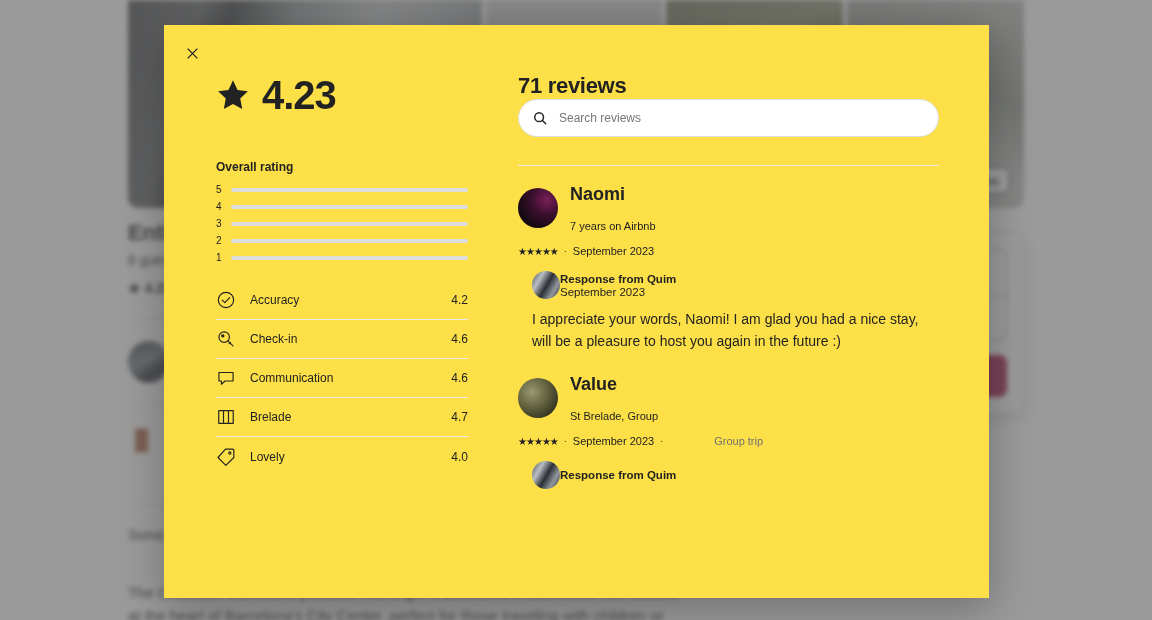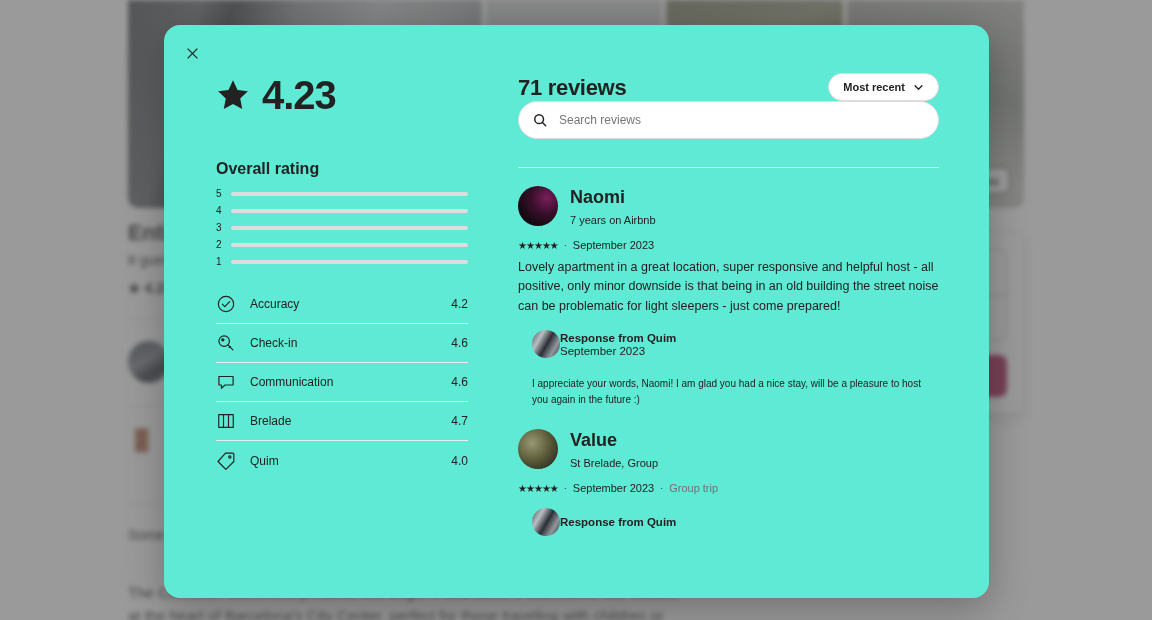--- a/index.html
+++ b/index.html
@@ -96,22 +96,22 @@
   #scrim {
     position: absolute; inset: 0;
     background: rgba(92,92,92,0.62);
   }
 
   
   #modal {
     position: absolute;
     left: 164px; top: 25px;
     width: 825px; height: 573px;
-    background: #5eead4;
-    border-radius: 16px;
+    background: #fde047;
+    border-radius: 0;
     box-shadow: 0 10px 40px rgba(0,0,0,0.28);
     overflow: hidden;
   }
   #close-btn {
     position: absolute; left: 12px; top: 12px;
     width: 32px; height: 32px; border-radius: 50%;
     border: none; background: transparent; cursor: pointer;
     display: flex; align-items: center; justify-content: center;
     color: #222;
   }
@@ -120,21 +120,21 @@
 
   
   .left-col {
     width: 340px; flex: 0 0 340px;
     padding: 10px 36px 0 52px;
   }
   .score-row { display: flex; align-items: center; gap: 12px; }
   .score-star { width: 34px; height: 34px; color: #222; }
   .score-num { font-size: 40px; font-weight: bold; letter-spacing: -1px; color: #222; line-height: 1; }
 
-  .overall-label { font-size: 16px; font-weight: bold; color: #222; margin-top: 45px; margin-bottom: 10px; }
+  .overall-label { font-size: 12px; font-weight: bold; color: #222; margin-top: 45px; margin-bottom: 10px; }
 
   .hist { display: flex; flex-direction: column; gap: 6px; }
   .hist-row { display: flex; align-items: center; gap: 8px; }
   .hist-num { font-size: 10px; color: #222; width: 7px; text-align: left; }
   .hist-track { flex: 1; height: 4px; border-radius: 2px; background: #dddddd; overflow: hidden; }
   .hist-fill { height: 100%; border-radius: 2px; background: #222222; }
 
   .cats { margin-top: 18px; }
   .cat-row {
     display: flex; align-items: center; gap: 14px;
@@ -190,33 +190,33 @@
   .avatar.jack {
     background:
       radial-gradient(circle at 35% 35%, #9a9873 0%, #5f5f3d 45%, #2b2a1c 85%),
       linear-gradient(140deg,#777550,#3a3a26);
   }
   .avatar.quim {
     background:
       linear-gradient(120deg,#4a4f56 0%, #b9bec3 28%, #2c3036 52%, #8f969c 75%, #30343a 100%);
   }
   .rev-name { font-size: 18px; font-weight: bold; color: #222; }
-  .rev-sub { font-size: 11px; color: #222; margin-top: 6px; }
+  .rev-sub { font-size: 11px; color: #222; margin-top: 15px; }
   .rev-meta { display: flex; align-items: center; gap: 6px; margin-top: 13px; font-size: 11px; color: #222; }
   .stars { letter-spacing: -1px; font-size: 10px; color: #222; }
   .dot { color: #222; font-size: 9px; }
-  .rev-meta .trip { color: #717171; }
+  .rev-meta .trip { color: #717171; margin-left: 45px; }
   .rev-body { font-size: 12.5px; line-height: 1.55; color: #222; margin-top: 7px; }
 
   .response { margin-top: 14px; margin-left: 14px; }
   .resp-head { display: flex; align-items: center; }
   .resp-ava { width: 28px; height: 28px; border-radius: 50%; flex: 0 0 28px; }
   .resp-name { font-size: 11.5px; font-weight: bold; color: #222; }
   .resp-date { font-size: 11.5px; color: #222; margin-top: 1px; }
-  .resp-body { font-size: 10px; line-height: 1.55; color: #222; margin-top: 18px; }
+  .resp-body { font-size: 14px; line-height: 1.55; color: #222; margin-top: 10px; }
 </style>
 </head>
 <body>
 
 <div id="bg-page">
 
   <div class="bg-watermark">www.thecollectionbarcelona.com</div>
 
   <div class="photo-strip">
     <div class="photo p1">
@@ -370,37 +370,31 @@
           <span class="cat-val">4.7</span>
         </div>
 
         <div class="cat-row">
           <span class="cat-icon">
             <svg viewBox="0 0 24 24" fill="none" stroke="currentColor" stroke-width="1.4" stroke-linejoin="round">
               <path d="M11.4 2.6H20a1.4 1.4 0 0 1 1.4 1.4v8.6L11.8 22 2.4 12.6z"></path>
               <circle cx="16.6" cy="7.2" r="1.35"></circle>
             </svg>
           </span>
-          <span class="cat-name">Quim</span>
+          <span class="cat-name">Lovely</span>
           <span class="cat-val">4.0</span>
         </div>
 
       </div>
     </div>
 
     <div class="right-col">
 
       <div class="rhead">
         <div class="rcount">71 reviews</div>
-        <button class="sort-btn">
-          <span>Most recent</span>
-          <svg viewBox="0 0 16 16" fill="none" stroke="currentColor" stroke-width="2" stroke-linecap="round" stroke-linejoin="round">
-            <path d="M3 5.5 L8 10.5 L13 5.5"></path>
-          </svg>
-        </button>
       </div>
 
       <div class="search-wrap">
         <svg class="search-icon" viewBox="0 0 16 16" fill="none" stroke="currentColor" stroke-width="1.7" stroke-linecap="round">
           <circle cx="7" cy="7" r="5"></circle>
             <path d="M10.8 10.8 L14.5 14.5"></path>
         </svg>
         <input class="search-input" type="text" placeholder="Search reviews" style="">
       </div>
 
@@ -412,21 +406,20 @@
           <div>
             <div class="rev-name">Naomi</div>
             <div class="rev-sub">7 years on Airbnb</div>
           </div>
         </div>
         <div class="rev-meta">
           <span class="stars">★★★★★</span>
           <span class="dot">·</span>
           <span>September 2023</span>
         </div>
-        <div class="rev-body">Lovely apartment in a great location, super responsive and helpful host - all positive, only minor downside is that being in an old building the street noise can be problematic for light sleepers - just come prepared!</div>
 
         <div class="response">
           <div class="resp-head">
             <div class="resp-ava avatar quim"></div>
             <div>
               <div class="resp-name">Response from Quim</div>
               <div class="resp-date">September 2023</div>
             </div>
           </div>
           <div class="resp-body">I appreciate your words, Naomi! I am glad you had a nice stay, will be a pleasure to host you again in the future :)</div>

